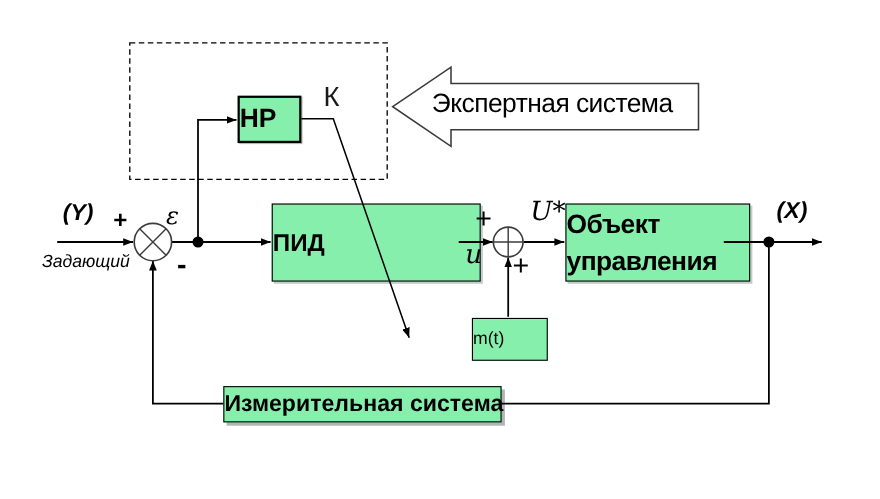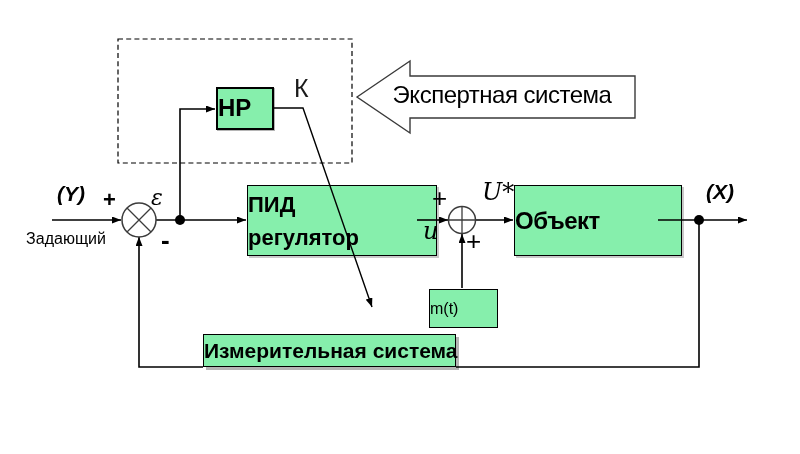--- a/index.html
+++ b/index.html
@@ -14,30 +14,30 @@
     text-align:center;z-index:2;box-sizing:border-box;line-height:1.2;
   }
   #hp-block{left:216px;top:87px;width:58px;height:43px;border:2px solid #000;
     box-shadow:1px 1px 0 #b5b5b5;font-weight:bold;font-size:24px;}
   #pid-block{left:247px;top:185px;width:190px;height:71px;
     box-shadow:2px 2px 0 #c9c9c9;font-weight:bold;font-size:22px;line-height:33px;}
   #plant-block{left:514px;top:185px;width:168px;height:71px;
     box-shadow:2px 2px 0 #c9c9c9;font-weight:bold;font-size:24px;line-height:33px;
     letter-spacing:-0.5px;white-space:nowrap;}
   #mt-block{left:429px;top:289px;width:69px;height:39px;font-size:16px;}
-  #meas-block{left:203px;top:334px;width:253px;height:33px;
+  #meas-block{left:203px;top:351px;width:253px;height:33px;
     box-shadow:3px 3px 0 #b4b4b4;font-weight:bold;font-size:21px;white-space:nowrap;}
   
   .lbl{position:absolute;z-index:4;white-space:nowrap;line-height:1;}
   #lbl-setpoint{left:57px;top:183px;font-size:21px;font-weight:bold;font-style:italic;}
   #lbl-plus-left{left:103px;top:189px;font-size:22px;font-weight:bold;}
   #lbl-epsilon{left:151px;top:187px;font-size:22px;font-style:italic;font-family:"DejaVu Serif",serif;}
   #lbl-minus{left:161px;top:227px;font-size:26px;font-weight:bold;}
-  #setpoint-caption{left:14px;top:227px;width:104px;text-align:center;
-    font-size:16px;line-height:24px;white-space:normal;}
+  #setpoint-caption{left:14px;top:227px;width:104px;text-align:right;
+    font-style:italic;font-size:16px;line-height:24px;white-space:normal;}
   #lbl-k{left:294px;top:76px;font-size:25px;color:#1a1a1a;}
   #lbl-plus-pid{left:432px;top:185px;font-size:26px;}
   #lbl-u{left:423px;top:219px;font-size:24px;font-style:italic;font-family:"DejaVu Serif",serif;}
   #lbl-ustar{left:482px;top:180px;font-size:24px;font-style:italic;font-family:"DejaVu Serif",serif;}
   #lbl-plus-dist{left:466px;top:228px;font-size:26px;}
   #lbl-output{left:706px;top:181px;font-size:21px;font-weight:bold;font-style:italic;}
   #expert-label{left:366px;top:83px;width:272px;text-align:center;
     font-weight:normal;font-size:24px;letter-spacing:-0.5px;}
   
   #wires{position:absolute;left:0;top:0;z-index:3;pointer-events:none;}
@@ -91,25 +91,25 @@
     <circle cx="180" cy="220" r="5" fill="#000"></circle>
     <circle cx="699" cy="220" r="5" fill="#000"></circle>
   </svg>
 
   <div class="block" id="hp-block">
     <span>НР</span>
   </div>
 
   <div class="block" id="pid-block">
     <span>ПИД</span>
-    <span>регулятор</span>
   </div>
 
   <div class="block" id="plant-block">
     <span>Объект</span>
+    <span>управления</span>
   </div>
 
   <div class="block" id="mt-block">
     <span>m(t)</span>
   </div>
 
   <div class="block" id="meas-block">
     <span>Измерительная система</span>
   </div>
 

